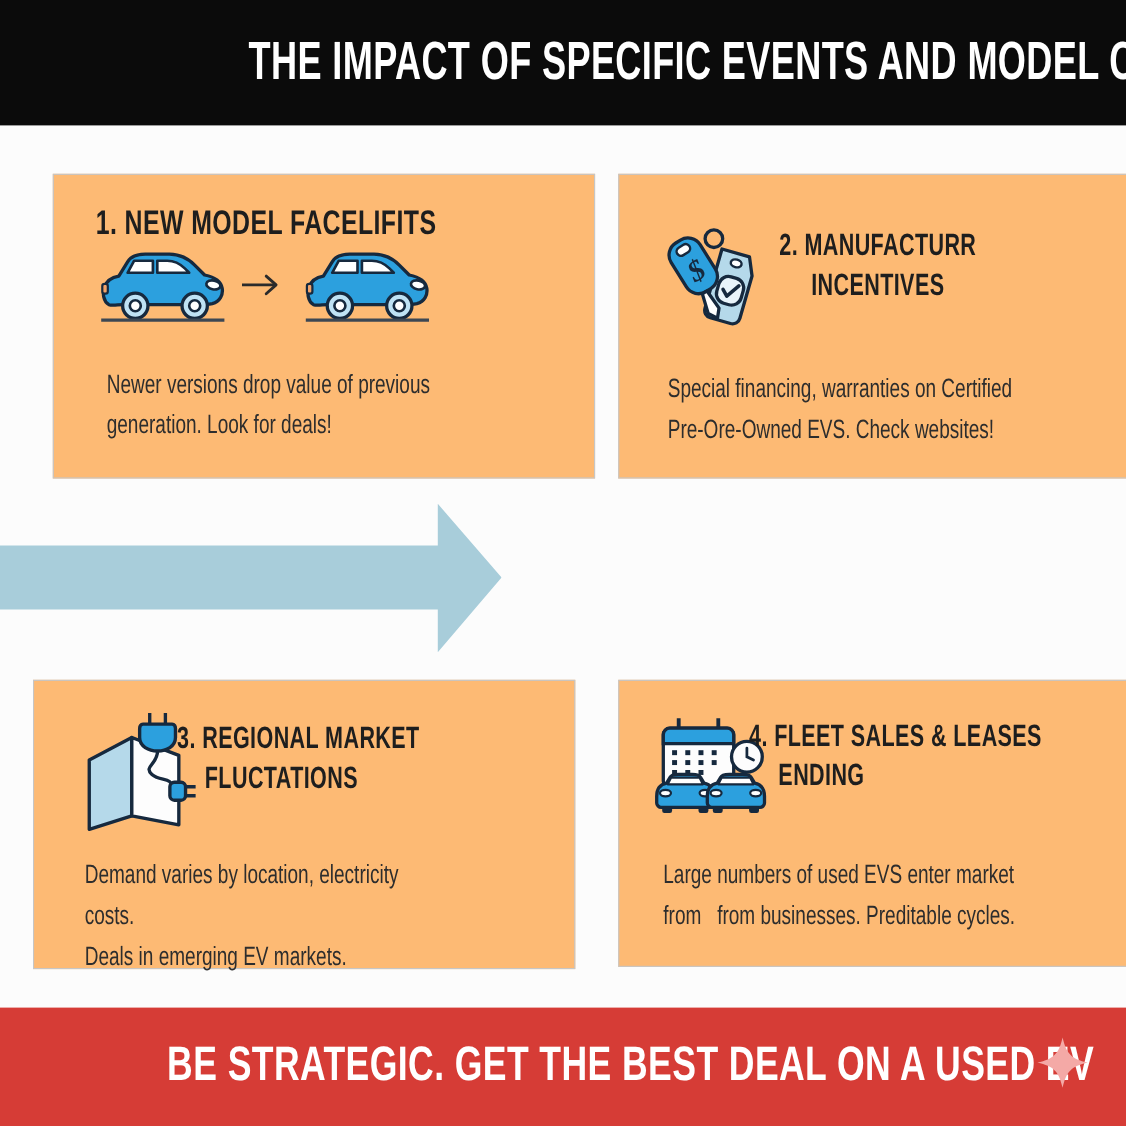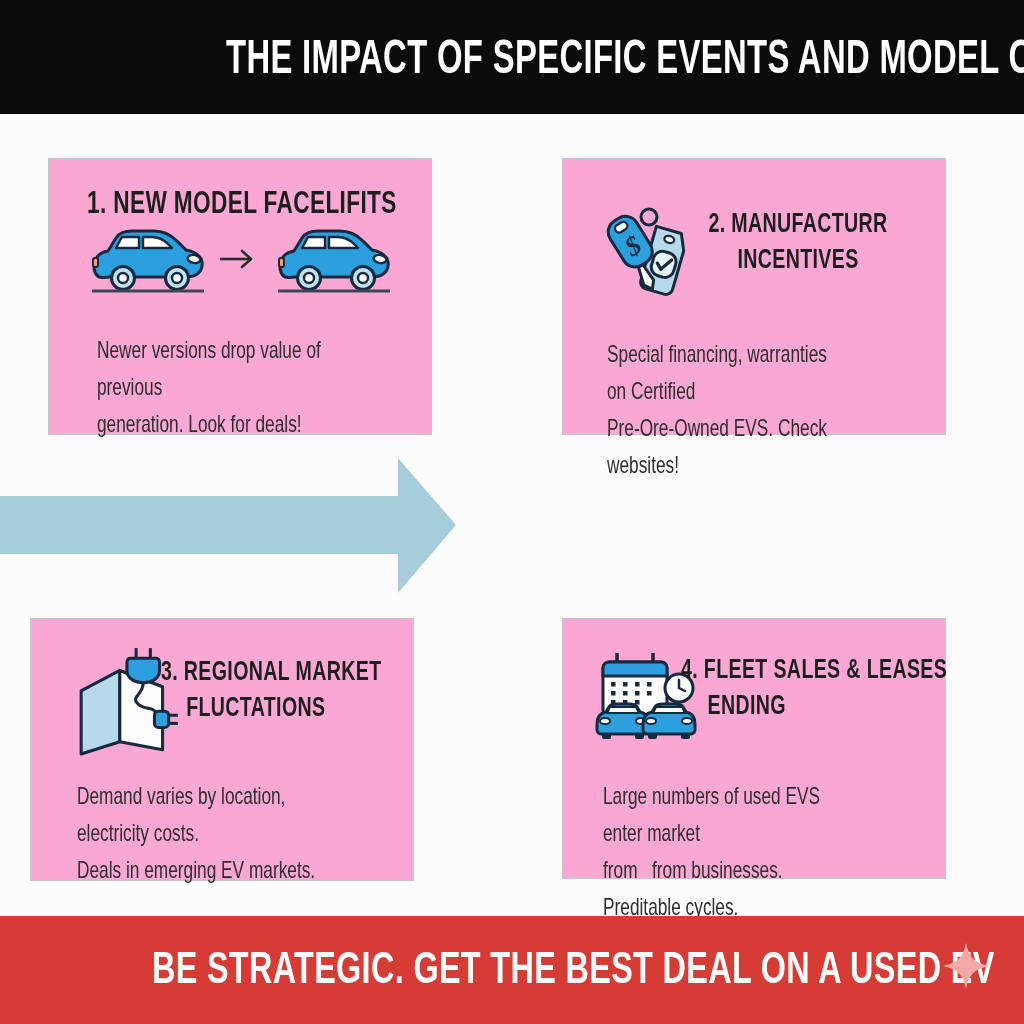--- a/index.html
+++ b/index.html
@@ -26,21 +26,21 @@
   }
   .footer-title {
     display:inline-block; white-space:nowrap;
     font-size:44px; font-weight:bold; color:#FFFFFF; letter-spacing:0.5px;
     transform:scaleX(0.735); transform-origin:center center;
   }
   .sparkle { position:absolute; left:941px; top:25px; width:50px; height:50px; }
 
   
   .card {
-    position:absolute; width:384px; background:#f9a8d4;
+    position:absolute; width:493px; background:#fdba74;
     border:1px solid #C6C6C6; box-sizing:border-box;
   }
   .card1 { left:48px;  top:158px; height:277px; }
   .card2 { left:562px; top:158px; height:277px; }
   .card3 { left:30px;  top:618px; height:263px; }
   .card4 { left:562px; top:618px; height:261px; }
 
   .card-title {
     position:absolute; white-space:nowrap;
     font-weight:bold; color:#1E1E1E; letter-spacing:0.5px;

